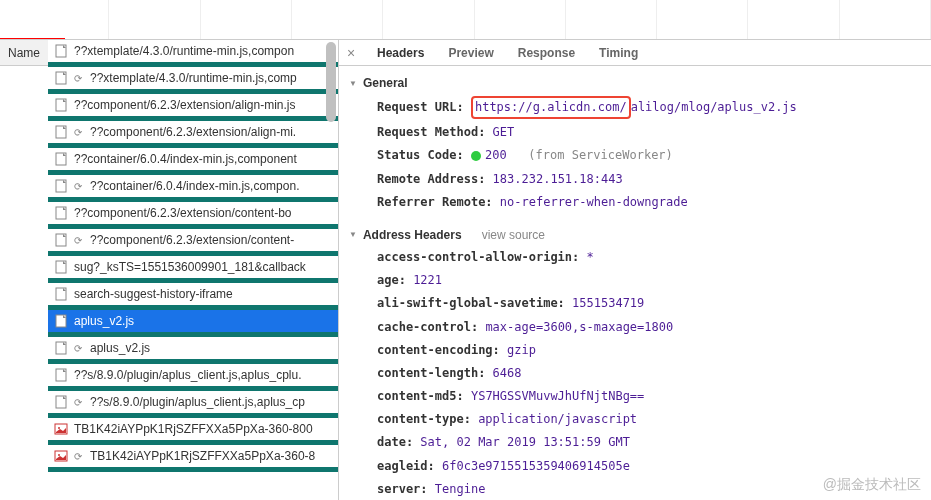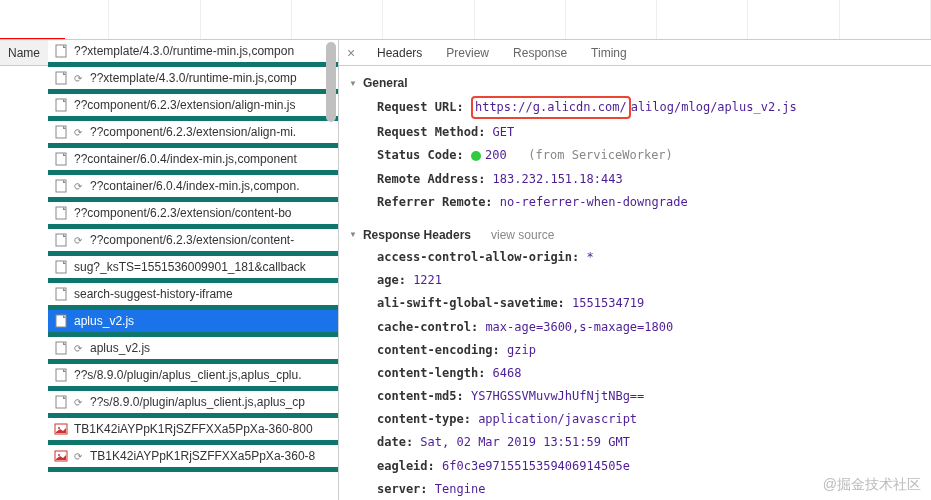--- a/index.html
+++ b/index.html
@@ -15,21 +15,21 @@
 .file-row { display: flex; align-items: center; height: 27px; padding: 0 6px; border-bottom: 5px solid #0f766e; white-space: nowrap; overflow: hidden; cursor: default; }
 .file-row.selected { background: #1a73e8; color: #fff; }
 .file-row .icon { width: 14px; height: 14px; margin-right: 6px; display: inline-flex; align-items: center; justify-content: center; flex-shrink: 0; }
 .file-row .reload { width: 12px; margin-right: 4px; color: #888; font-size: 10px; }
 .file-row .label { overflow: hidden; text-overflow: ellipsis; }
 .icon svg { width: 14px; height: 14px; }
 .scroll-indicator { position: absolute; right: 2px; top: 2px; width: 10px; height: 80px; background: #c0c0c0; border-radius: 5px; }
 .right-panel { flex: 1; display: flex; flex-direction: column; position: relative; }
 .tab-bar { height: 26px; border-bottom: 1px solid #ccc; display: flex; align-items: center; padding: 0 4px; }
 .close-x { width: 16px; height: 16px; display: flex; align-items: center; justify-content: center; color: #888; cursor: pointer; margin-right: 6px; font-size: 14px; }
-.tabs { display: flex; gap: 0; }
+.tabs { display: flex; gap: 0; font-weight: bold; }
 .tab { padding: 0 12px; height: 26px; line-height: 26px; color: #666; cursor: pointer; font-size: 12px; }
 .tab.active { color: #333; }
 .details { padding: 6px 10px; overflow-y: auto; flex: 1; font-size: 12px; }
 .section { margin-bottom: 10px; }
 .section-header { display: flex; align-items: center; font-weight: bold; color: #333; padding: 4px 0; cursor: pointer; }
 .section-header .tri { margin-right: 6px; color: #888; font-size: 8px; }
 .section-header .view-src { font-weight: normal; color: #888; margin-left: 20px; cursor: pointer; }
 .kv-line { padding: 2px 0 2px 28px; font-family: Menlo, Consolas, monospace; font-size: 12px; color: #333; line-height: 1.6; }
 .kv-line .key { font-weight: bold; color: #333; }
 .kv-line .val { color: #4c1d95; font-weight: normal; }
@@ -251,21 +251,21 @@
         </div>
         <div class="kv-line">
           <span class="key">Referrer Remote:</span>
           <span class="val">no-referrer-when-downgrade</span>
         </div>
       </div>
 
       <div class="section">
         <div class="section-header">
           <span class="tri">▼</span>
-          <span>Response Headers</span>
+          <span>Address Headers</span>
           <span class="view-src">view source</span>
         </div>
         <div id="resp-headers">
             <div class="kv-line"><span class="key">access-control-allow-origin:</span><span class="val"> *</span></div>
             <div class="kv-line"><span class="key">age:</span><span class="val"> 1221</span></div>
             <div class="kv-line"><span class="key">ali-swift-global-savetime:</span><span class="val"> 1551534719</span></div>
             <div class="kv-line"><span class="key">cache-control:</span><span class="val"> max-age=3600,s-maxage=1800</span></div>
             <div class="kv-line"><span class="key">content-encoding:</span><span class="val"> gzip</span></div>
             <div class="kv-line"><span class="key">content-length:</span><span class="val"> 6468</span></div>
             <div class="kv-line"><span class="key">content-md5:</span><span class="val"> YS7HGSSVMuvwJhUfNjtNBg==</span></div>

